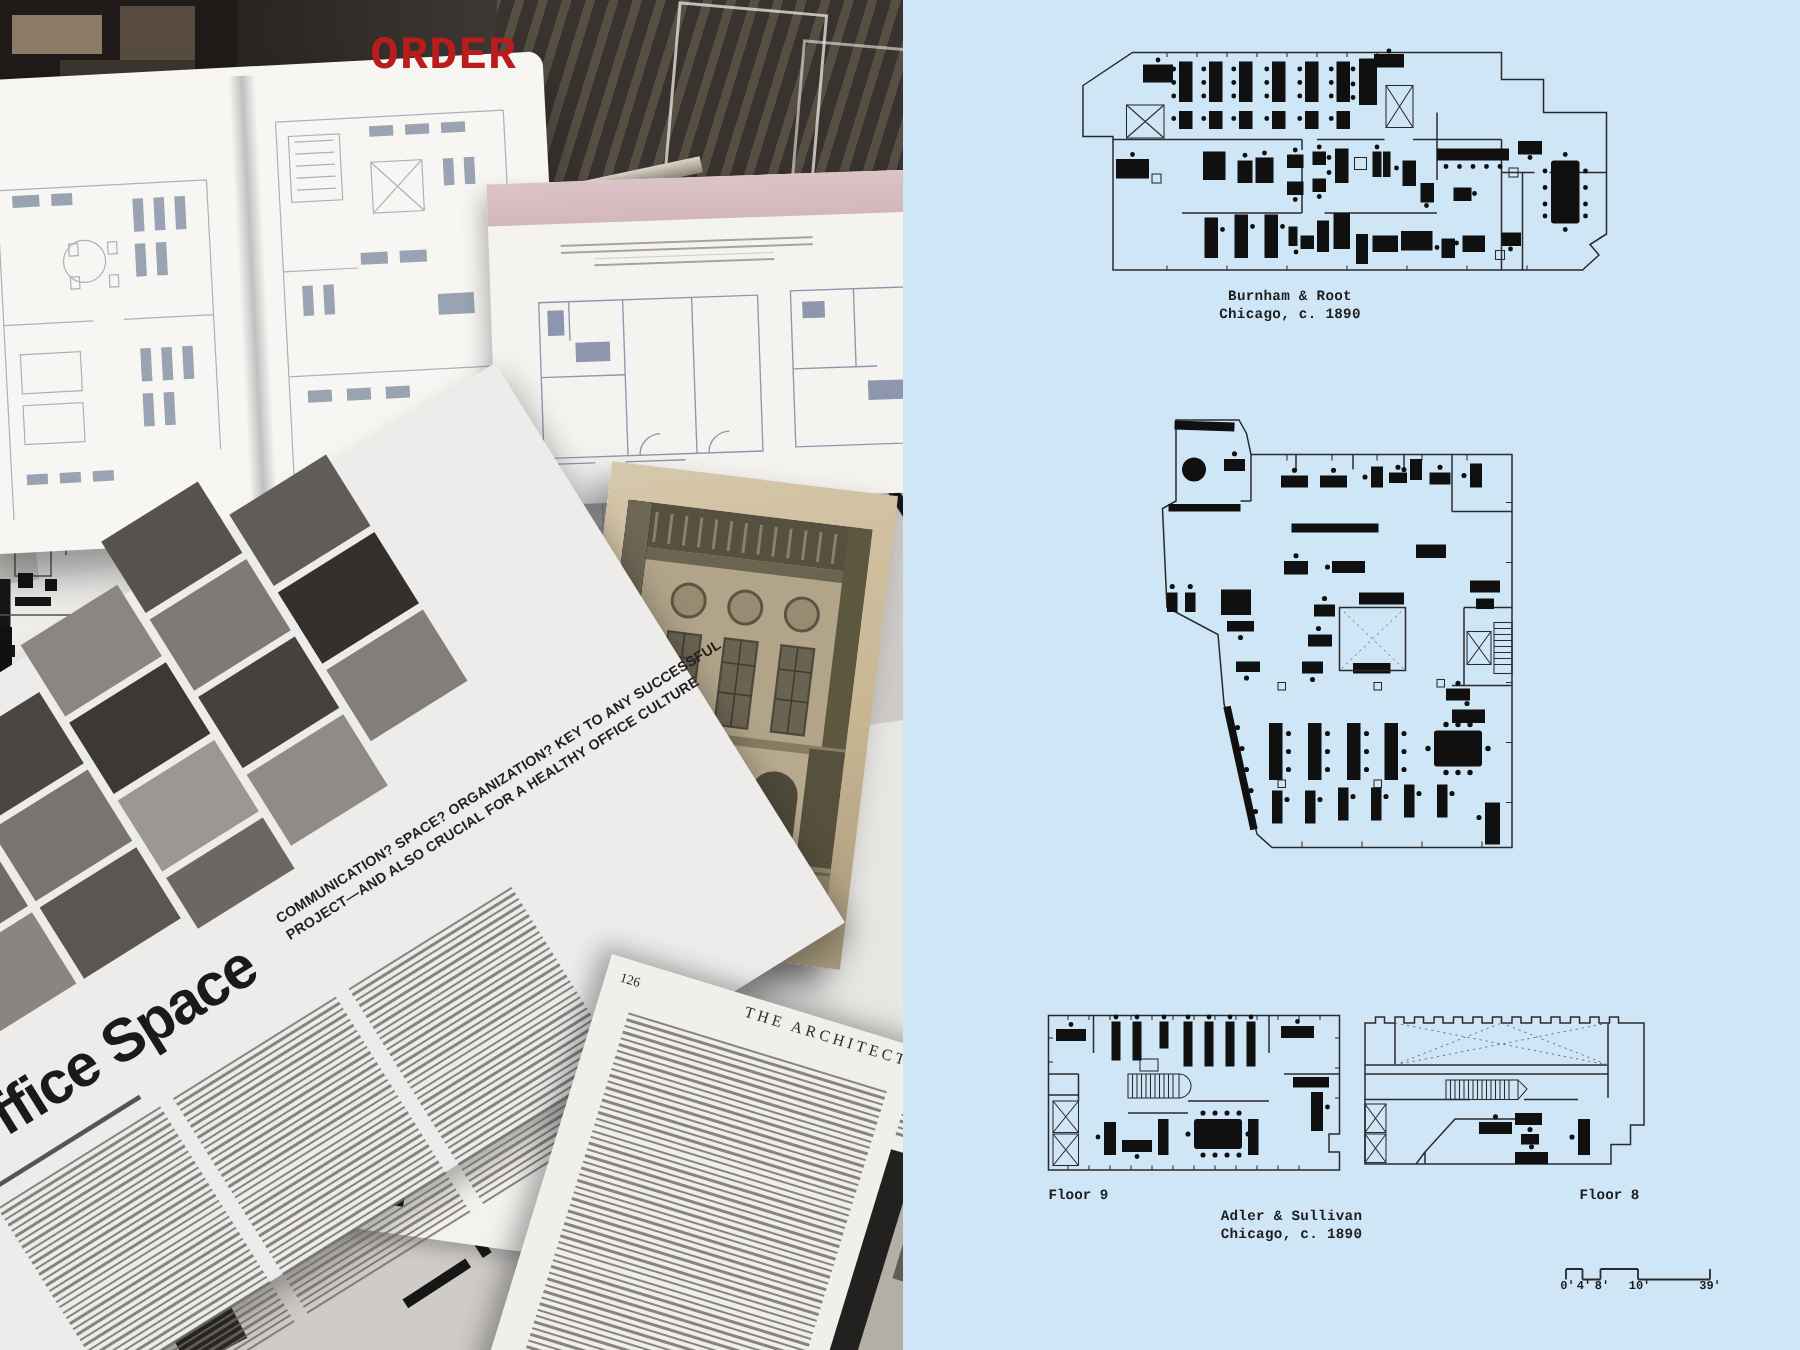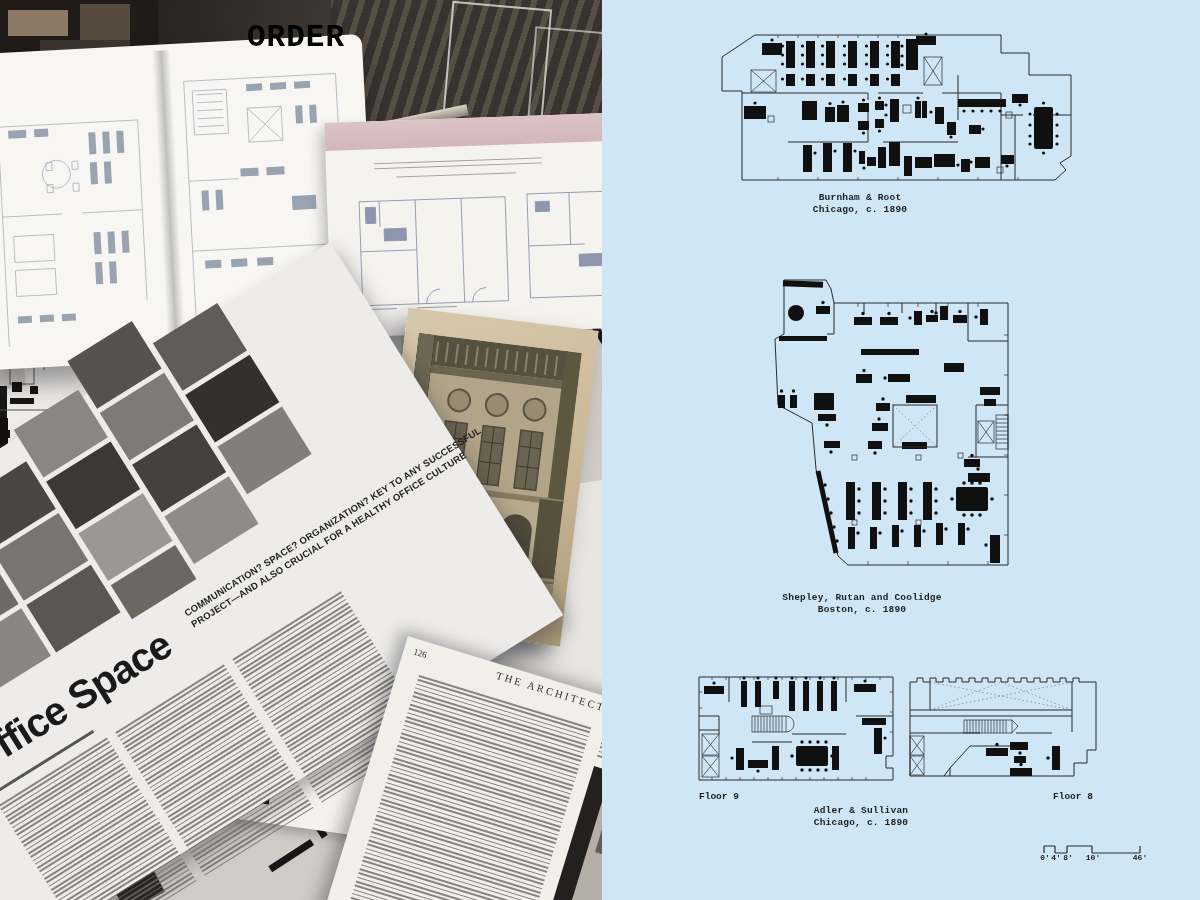--- a/index.html
+++ b/index.html
@@ -13,21 +13,21 @@
   .w{fill:none;stroke:#2b2b2b;stroke-width:1;}
   .w2{fill:none;stroke:#2b2b2b;stroke-width:.7;}
   .f{fill:#101010;stroke:none;}
   .dx{fill:none;stroke:#5a6a76;stroke-width:.6;stroke-dasharray:1.5,2.6;}
   .scale-label{position:absolute;top:11px;font-size:8px;font-weight:700;transform:translateX(-50%);white-space:nowrap;}
   
   #photo-panel{left:0;top:0;width:602px;height:900px;overflow:hidden;background:#cfccc8;}
   .tb{background:repeating-linear-gradient(to bottom,#6d6a66 0 1.6px,rgba(0,0,0,0) 1.6px 4.3px);opacity:.8;filter:blur(.35px);}
   .tbl{background:repeating-linear-gradient(to bottom,#85817c 0 1.4px,rgba(0,0,0,0) 1.4px 4.6px);opacity:.7;filter:blur(.4px);}
   .cell{position:absolute;}
-  #order-title{font-family:"Liberation Mono",monospace;font-weight:700;font-size:31px;letter-spacing:1px;color:#000000;}
+  #order-title{font-family:"Liberation Mono",monospace;font-weight:700;font-size:31px;letter-spacing:1px;color:#b91c1c;}
   #mag-headline{font-weight:900;font-size:40px;letter-spacing:-1px;color:#1a1a1a;font-family:"Liberation Sans",sans-serif;white-space:nowrap;}
   .mag-sub{font-weight:700;font-size:9.5px;line-height:13px;color:#222;letter-spacing:.2px;white-space:nowrap;}
   #kahn-block{transform:rotate(180deg);font-family:"Liberation Mono",monospace;color:#1c1c1c;}
   #kahn-block .l1{font-size:10px;font-weight:700;white-space:nowrap;}
   #kahn-block .l2{font-size:9px;font-weight:700;white-space:nowrap;}
   #bookpage-header{font-family:"Liberation Serif",serif;font-size:10.5px;letter-spacing:2.5px;color:#2e2c29;white-space:nowrap;}
   #bookpage-num{font-family:"Liberation Serif",serif;font-size:9px;color:#2e2c29;}
 </style>
 </head>
 <body>
@@ -607,24 +607,20 @@
           <path d="M210,146 226,168 M226,146 210,168"></path>
         <rect x="228" y="140" width="12" height="34"></rect>
         <path d="M228,144 h12 M228,148 h12 M228,152 h12 M228,156 h12 M228,160 h12 M228,164 h12 M228,168 h12"></path>
         <rect x="84" y="180" width="5" height="5"></rect>
           <rect x="148" y="180" width="5" height="5"></rect>
           <rect x="84" y="245" width="5" height="5"></rect>
           <rect x="148" y="245" width="5" height="5"></rect>
           <rect x="190" y="178" width="5" height="5"></rect>
       </g>
     </svg>
-    <div class="caption" style="left:140px;top:592px;width:240px">
-      <div>Shepley, Rutan and Coolidge</div>
-      <div>Boston, c. 1890</div>
-    </div>
 
     <svg class="plan-svg" style="left:94px;top:672px" width="200" height="112" viewBox="0 0 200 112">
       <path class="w" d="M3,5 L197,5 L197,84 L190,84 L190,96 L197,96 L197,108 L3,108 Z"></path>
       <path class="w2" d="M16,5 v3 M30,5 v3 M44,5 v3 M58,5 v3 M72,5 v3 M86,5 v3 M100,5 v3 M114,5 v3 M128,5 v3 M142,5 v3 M156,5 v3 M170,5 v3 M184,5 v3 M16,108 v-3 M30,108 v-3 M44,108 v-3 M58,108 v-3 M72,108 v-3 M86,108 v-3 M100,108 v-3 M114,108 v-3 M128,108 v-3 M142,108 v-3 M156,108 v-3 M170,108 v-3 M3,20 h3 M3,36 h3 M197,20 h-3 M197,40 h-3 M197,60 h-3"></path>
       <path class="w" d="M3,44 H23 M33,5 V30 M3,58 H23 M23,44 V62 M150,5 V30 M160,44 H197 M96,62 H150 M56,70 H96"></path>
       <g class="w2">
         <rect x="6" y="62" width="17" height="21"></rect>
           <path d="M6,62 23,83 M23,62 6,83"></path>
         <rect x="6" y="84" width="17" height="21"></rect>
           <path d="M6,84 23,105 M23,84 6,105"></path>
@@ -710,16 +706,16 @@
     </div>
 
     <div class="L" style="left:441px;top:842px;width:100px;height:24px">
       <svg width="100" height="12">
         <path d="M1,3 V10 M1,3 H12 M12,3 V10 M12,10 H24 M24,10 V3 M24,3 H49 M49,3 V10 M49,10 H97 M97,10 V3" fill="none" stroke="#2b2b2b" stroke-width="1.2"></path>
       </svg>
       <span class="scale-label" style="left:2px">0'</span>
       <span class="scale-label" style="left:13px">4'</span>
       <span class="scale-label" style="left:25px">8'</span>
       <span class="scale-label" style="left:50px">10'</span>
-      <span class="scale-label" style="left:97px">46'</span>
+      <span class="scale-label" style="left:97px">39'</span>
     </div>
   </div>
 </div>
 
 </body></html>

